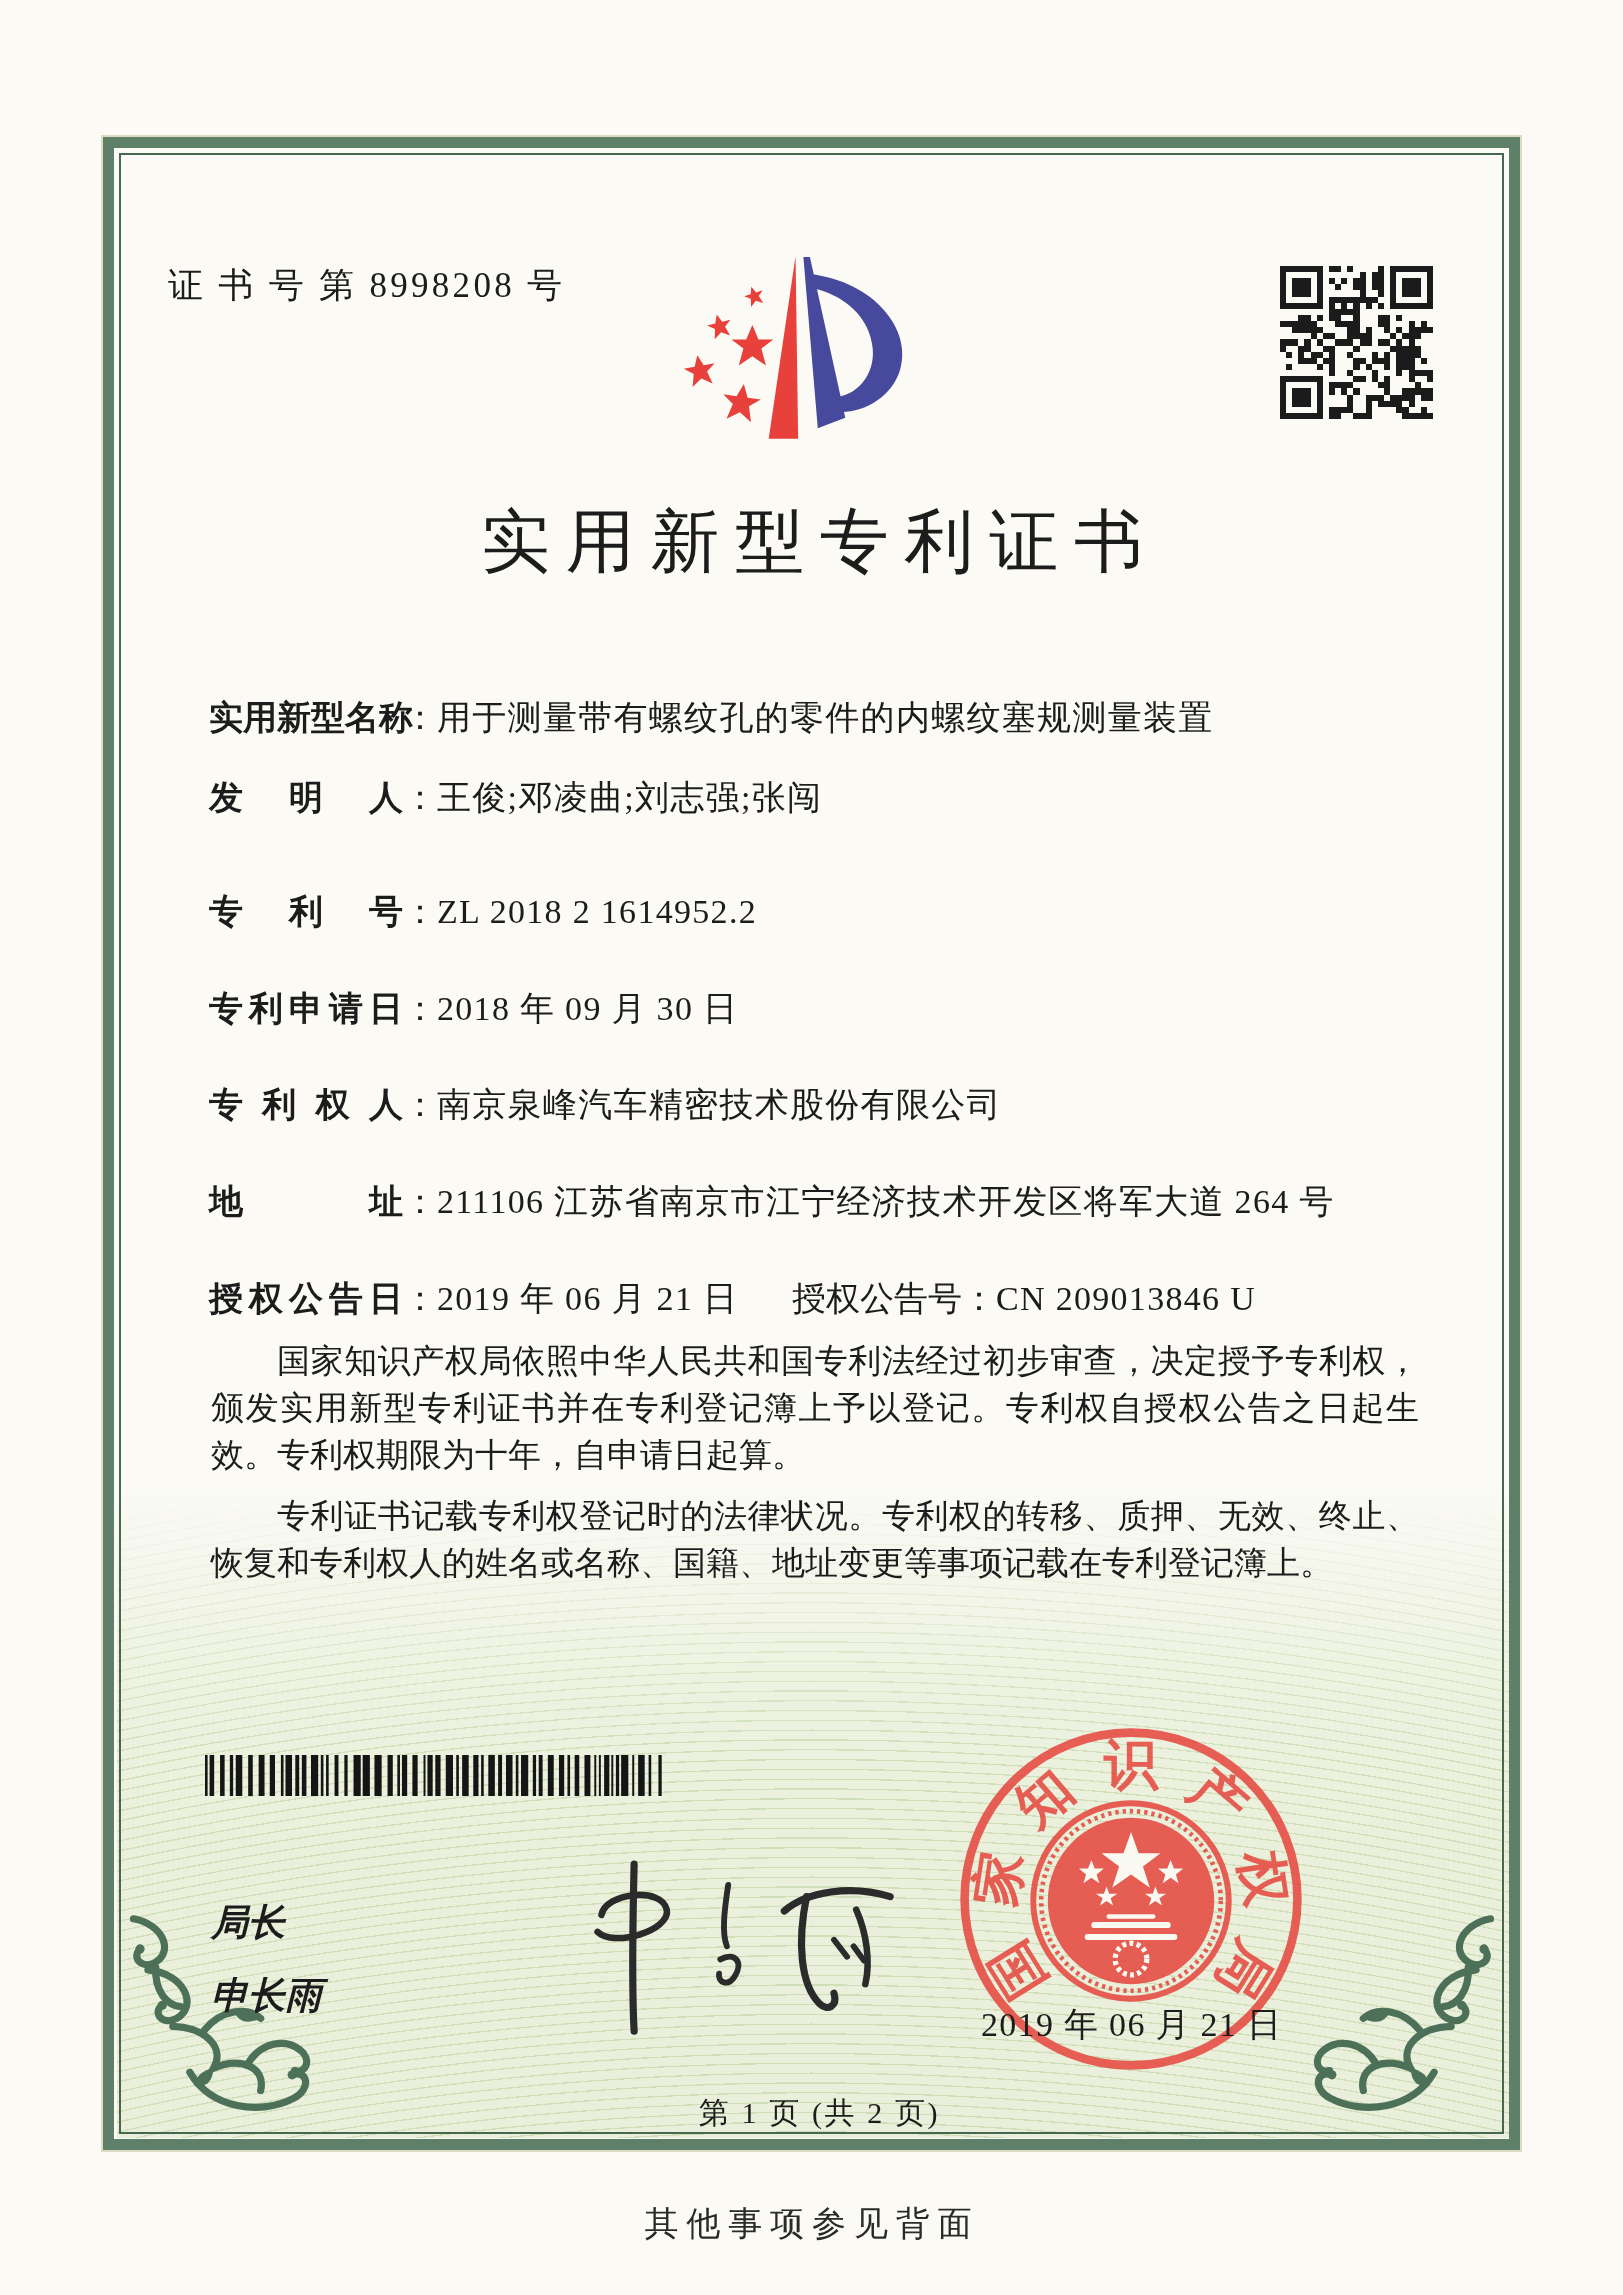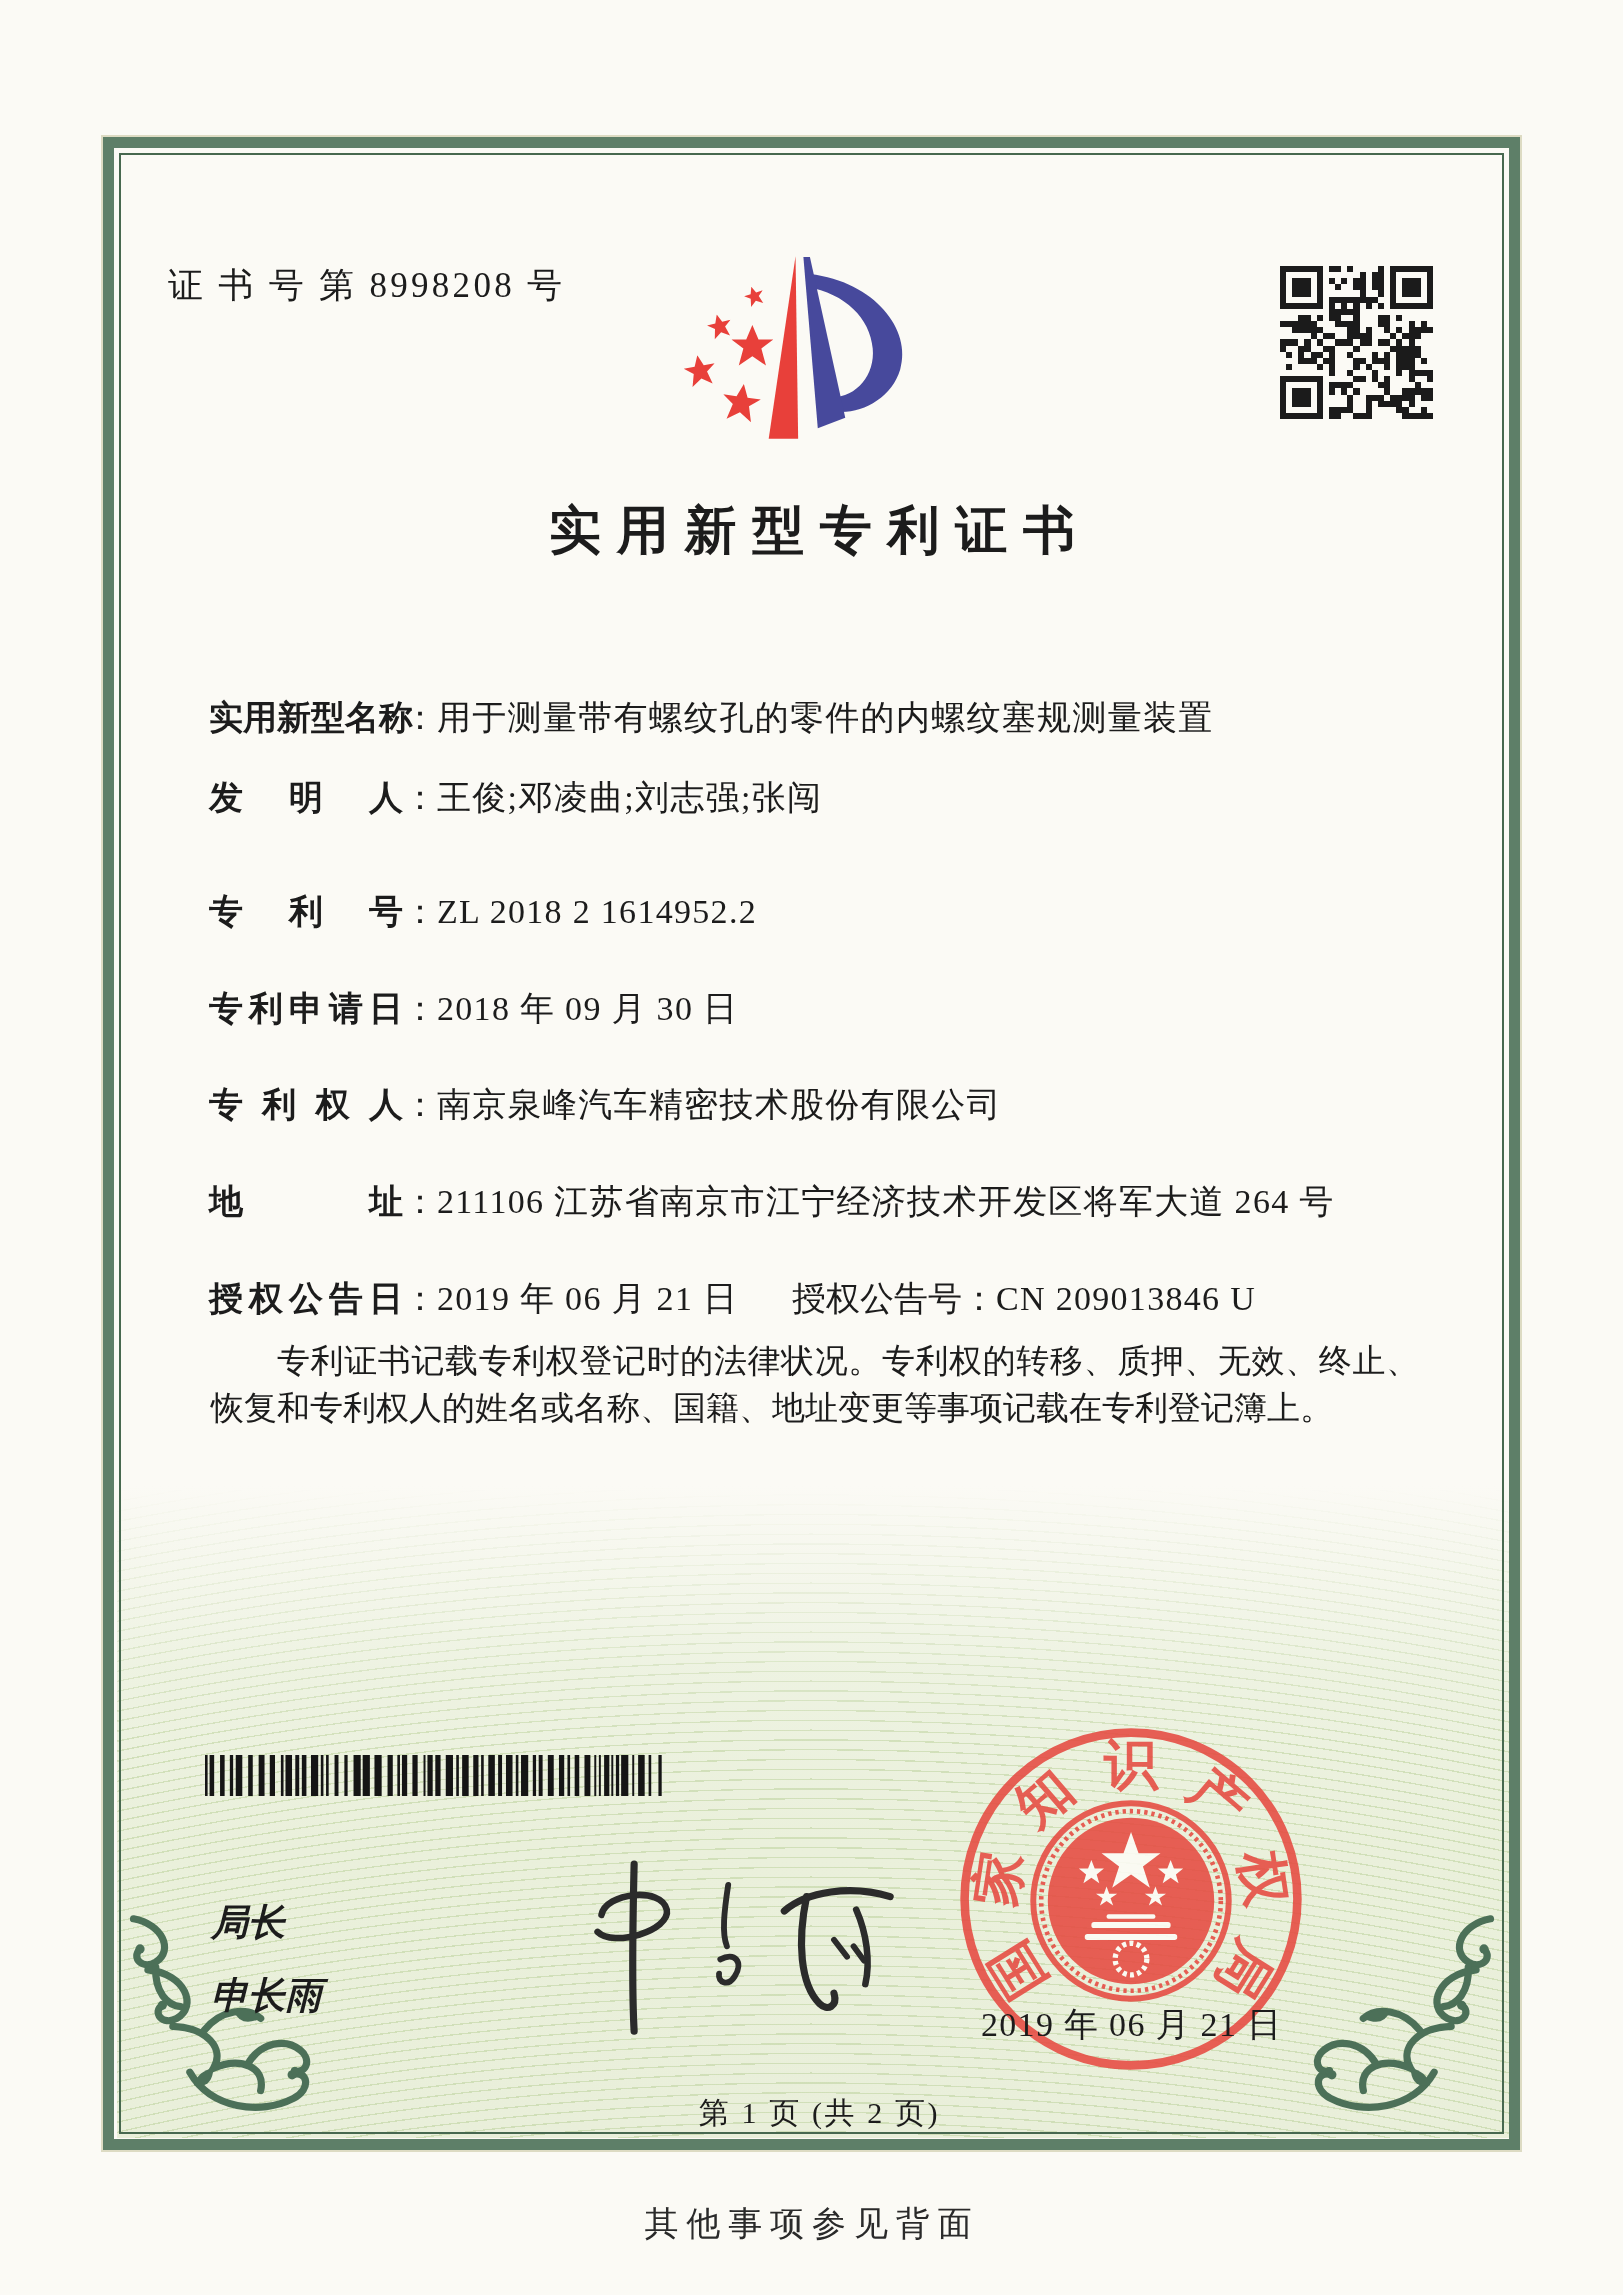--- a/index.html
+++ b/index.html
@@ -40,21 +40,21 @@
   
   .flourish{position:absolute;z-index:2;width:236px;height:236px;}
   .flourish.right{right:123px;bottom:152px;}
   .flourish.left{left:123px;bottom:152px;transform:scaleX(-1);}
   
   .cert-no{position:absolute;left:168px;top:262px;z-index:3;font-size:35px;letter-spacing:3.3px;}
   .logo{position:absolute;left:679px;top:253px;width:237px;height:191px;z-index:3;}
   .qr{position:absolute;left:1280px;top:266px;width:153px;height:153px;z-index:3;}
   .main-title{
     position:absolute;left:0;right:0;top:496px;z-index:3;text-align:center;
-    font-size:52px;font-weight:700;letter-spacing:15.7px;text-indent:15.7px;
+    font-size:69px;font-weight:400;letter-spacing:15.7px;text-indent:15.7px;
   }
   
   .fields{position:absolute;left:209px;top:695px;width:1217px;z-index:3;font-size:34px;}
   .frow{position:absolute;left:0;white-space:nowrap;}
   .frow:nth-of-type(1){top:0;}
   .frow:nth-of-type(2){top:80px;}
   .frow:nth-of-type(3){top:194px;}
   .frow:nth-of-type(4){top:291px;}
   .frow:nth-of-type(5){top:387px;}
   .frow:nth-of-type(6){top:484px;}
@@ -485,20 +485,21 @@
     </div>
     <div class="frow">
       <span class="flabel">授权公告日</span><span>：</span><span class="fvalue">2019 年 06 月 21 日</span>
       <span class="second-field">
         <span>授权公告号</span><span>：</span><span class="fvalue">CN 209013846 U</span>
       </span>
     </div>
   </div>
 
   <div class="paras">
+    <p>国家知识产权局依照中华人民共和国专利法经过初步审查，决定授予专利权，颁发实用新型专利证书并在专利登记簿上予以登记。专利权自授权公告之日起生效。专利权期限为十年，自申请日起算。</p>
     <p>专利证书记载专利权登记时的法律状况。专利权的转移、质押、无效、终止、恢复和专利权人的姓名或名称、国籍、地址变更等事项记载在专利登记簿上。</p>
   </div>
 
   <svg id="barcode-svg" class="barcode" viewBox="0 0 700 63" preserveAspectRatio="none">
       <rect x="0" y="0" width="4" height="63" fill="#151515"></rect>
       <rect x="7" y="0" width="7" height="63" fill="#151515"></rect>
       <rect x="23" y="0" width="7" height="63" fill="#151515"></rect>
       <rect x="38" y="0" width="5" height="63" fill="#151515"></rect>
       <rect x="47" y="0" width="10" height="63" fill="#151515"></rect>
       <rect x="66" y="0" width="7" height="63" fill="#151515"></rect>

